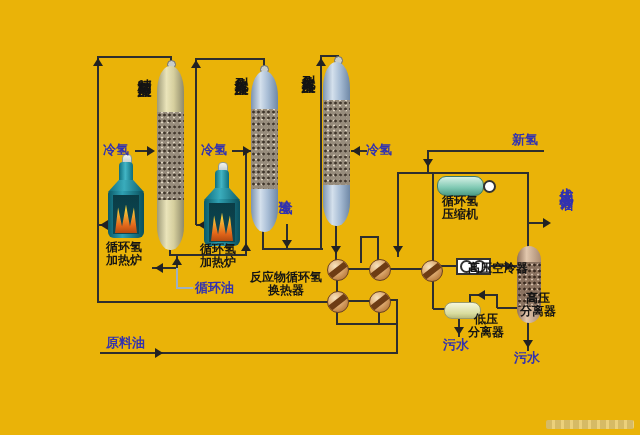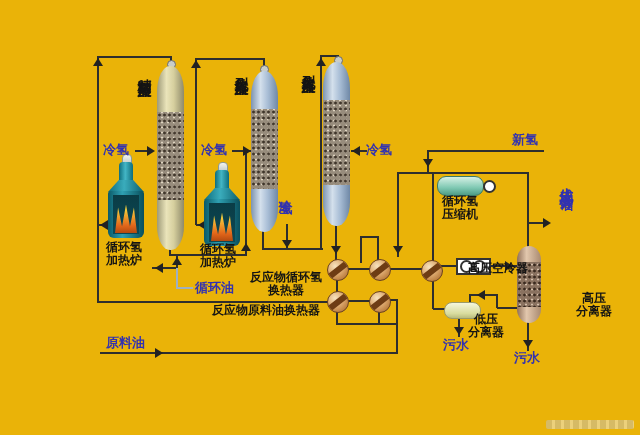--- a/index.html
+++ b/index.html
@@ -224,25 +224,24 @@
   <div class="lbl blue" style="left:366px;top:143px;">冷氢</div>
   <div class="lbl blue" style="left:512px;top:133px;">新氢</div>
   <div class="lbl" style="left:101px;top:241px;width:46px;">循环氢
 加热炉</div>
   <div class="lbl" style="left:195px;top:243px;width:46px;">循环氢
 加热炉</div>
   <div class="lbl blue" style="left:195px;top:281px;">循环油</div>
   <div class="lbl blue" style="left:106px;top:336px;">原料油</div>
   <div class="lbl" style="left:246px;top:271px;width:80px;">反应物循环氢
 换热器</div>
-  <div class="lbl" style="left:204px;top:304px;width:124px;">反应物原料油换热器</div>
   <div class="lbl" style="left:438px;top:195px;width:44px;">循环氢
 压缩机</div>
   <div class="lbl" style="left:442px;top:262px;width:66px;margin-left:23px;">高压空冷器</div>
-  <div class="lbl" style="left:572px;top:292px;width:44px;">高压
+  <div class="lbl" style="left:516px;top:292px;width:44px;">高压
 分离器</div>
   <div class="lbl" style="left:464px;top:313px;width:44px;">低压
 分离器</div>
   <div class="lbl blue" style="left:443px;top:338px;">污水</div>
   <div class="lbl blue" style="left:514px;top:351px;">污水</div>
   <div class="lbl blue vtext" style="left:560px;top:176px;letter-spacing:2px;">生成油去分馏</div>
 
   <div class="wm"></div>
 
 </div>

